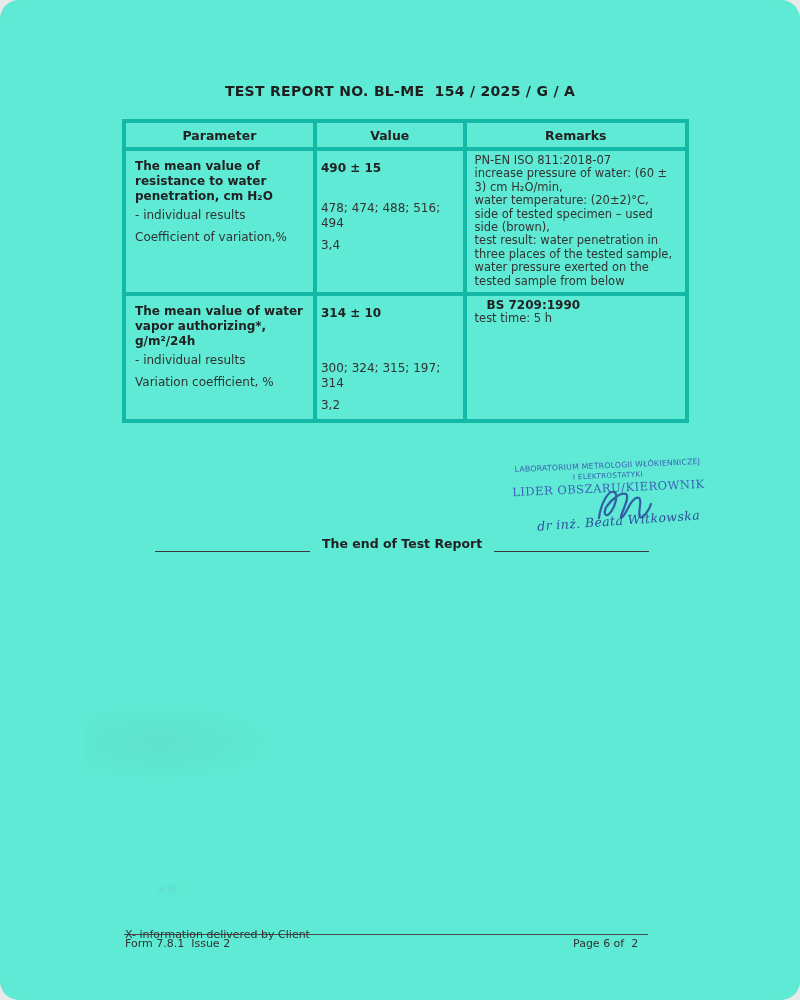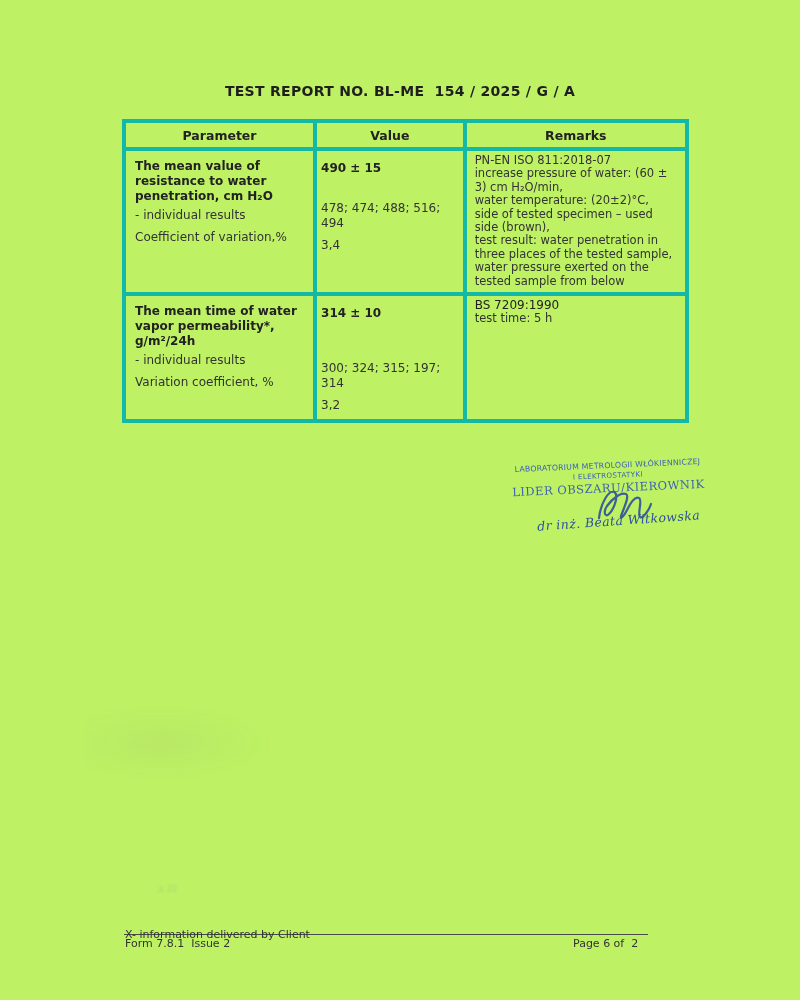--- a/index.html
+++ b/index.html
@@ -1,24 +1,25 @@
 <!DOCTYPE html>
 <html><head>
 <meta charset="utf-8">
 <style>
   * { margin:0; padding:0; box-sizing:border-box; }
   html,body { background:#e8e8e8; }
   .page {
     position:relative;
     width:800px; height:1000px;
-    background:#bef264;
+    background:#5eead4;
     font-family:"DejaVu Sans", sans-serif;
     color:#2a2a2a;
     overflow:hidden;
     margin:0 auto;
+    border-radius:19px;
   }
   .title {
     position:absolute; top:83px; left:0; width:100%;
     text-align:center; font-weight:bold; font-size:14px;
     letter-spacing:.3px; white-space:pre; color:#1f1f1f;
   }
   table.report {
     position:absolute; left:122px; top:119px; width:567px;
     border-collapse:collapse; border:2px solid #2e2e2e;
     font-size:12px; color:#333;
@@ -35,21 +36,21 @@
   td.remarks { width:224px; padding:3px 6px 4px 8px; font-size:11.5px; line-height:13.4px; }
   .p-title { font-weight:bold; margin-top:6px; color:#222; }
   .p-ind { margin-top:4px; }
   .p-var { margin-top:7px; }
   .v-mean { font-weight:bold; margin-top:6px; color:#222; }
   tr.row1 .v-ind { margin-top:25px; }
   tr.row2 .v-ind { margin-top:40px; }
   .v-var { margin-top:7px; }
   tr.row1 { height:138px; }
   tr.row2 { height:100px; }
-  .r-bold { font-weight:normal; font-size:12px; color:#222; }
+  .r-bold { font-weight:bold; font-size:12px; color:#222;margin-left:12px; }
   td.conditions { padding:5px 8px 6px 9px; line-height:16px; font-size:12px; }
   td.conditions .c-label { font-weight:bold; color:#222; }
   .authorize-heading {
     position:absolute; left:432px; top:437px;
     font-weight:bold; font-size:12.5px; color:#222;
   }
   .stamp {
     position:absolute; left:506px; top:461px; width:204px;
     text-align:center; transform:rotate(-2.5deg);
     line-height:1.25;
@@ -123,21 +124,21 @@
           <div>PN-EN ISO 811:2018-07</div>
           <div>increase pressure of water: (60 ± 3) cm H₂O/min,</div>
           <div>water temperature: (20±2)°C,</div>
           <div>side of tested specimen – used side (brown),</div>
           <div>test result: water penetration in three places of the tested sample,</div>
           <div>water pressure exerted on the tested sample from below</div>
         </td>
       </tr>
       <tr class="row2">
         <td class="param">
-          <div class="p-title">The mean time of water vapor permeability*, g/m²/24h</div>
+          <div class="p-title">The mean value of water vapor authorizing*, g/m²/24h</div>
           <div class="p-ind">- individual results</div>
           <div class="p-var">Variation coefficient, %</div>
         </td>
         <td class="value">
           <div class="v-mean">314 ± 10</div>
           <div class="v-ind">300; 324; 315; 197; 314</div>
           <div class="v-var">3,2</div>
         </td>
         <td class="remarks">
           <div class="r-bold">BS 7209:1990</div>
@@ -153,20 +154,25 @@
     <div class="stamp-l2">I ELEKTROSTATYKI</div>
     <div class="stamp-l3">LIDER OBSZARU/KIEROWNIK</div>
   </div>
 
   <svg class="sig-squiggle" width="66" height="40" viewBox="0 0 66 40">
     <path d="M6,32 C8,16 16,4 21,6 C26,8 22,22 16,28 C12,32 10,26 14,20 C20,12 28,6 33,8 C37,10 30,24 28,30 C27,33 30,32 34,24 C38,16 42,10 46,12 C50,14 44,28 47,31 C50,33 56,24 58,18" fill="none" stroke="#2d4fa0" stroke-width="2.2" stroke-linecap="round" opacity="0.9"></path>
   </svg>
 
   <div class="sig-name" style="color:#2d4fa0">dr inż. Beata Witkowska</div>
 
+  <div class="end-row">
+    <span class="end-rule"></span>
+    <span class="end-text">The end of Test Report</span>
+    <span class="end-rule"></span>
+  </div>
 
   <div class="smudge1"></div>
   <div class="smudge2">a 31</div>
 
   <div class="footer-line"></div>
   <div class="footer-form">Form 7.8.1  Issue 2</div>
   <div class="footer-page">Page 6 of  2</div>
   <div class="footer-note">X- information delivered by Client</div>
 
 </div>

